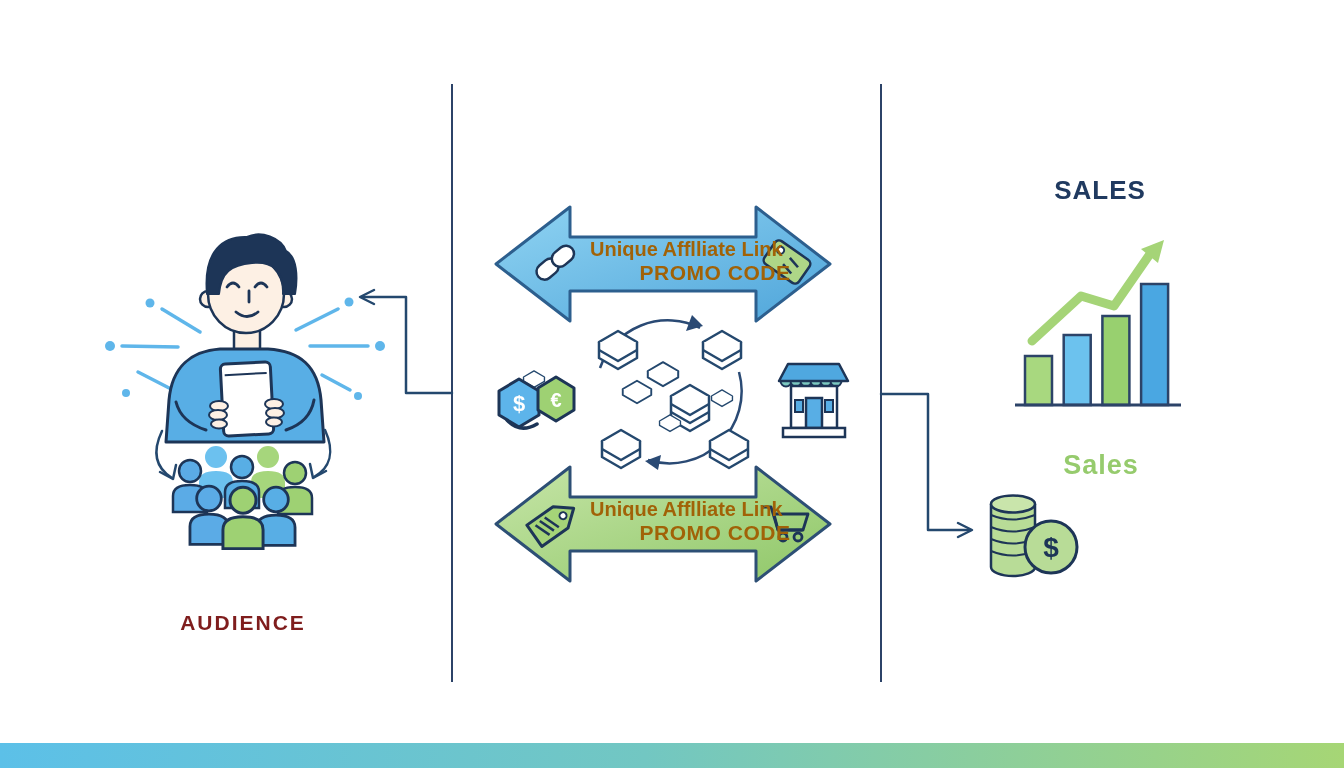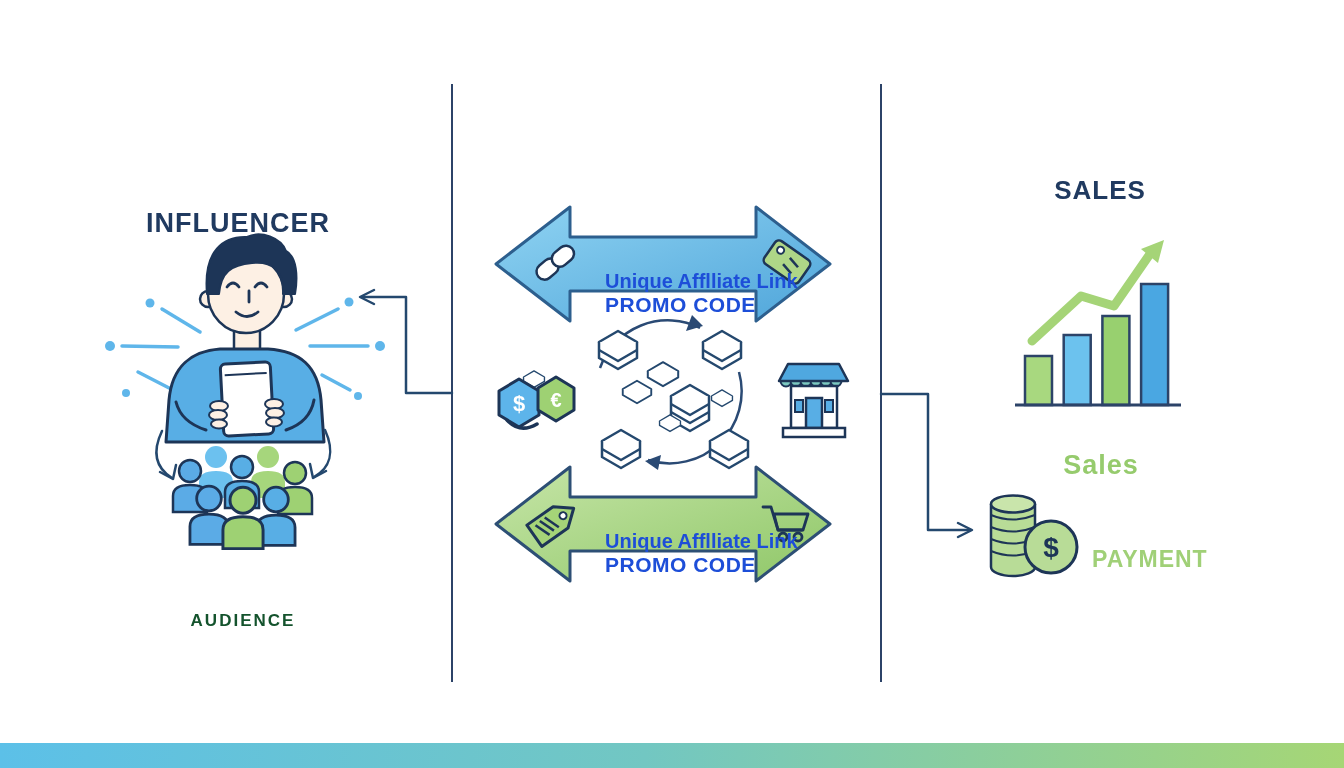--- a/index.html
+++ b/index.html
@@ -5,32 +5,32 @@
   html,body{margin:0;padding:0;background:#e8e8e8;}
   .canvas{
     position:relative;width:1344px;height:768px;background:#ffffff;
     overflow:hidden;font-family:"Liberation Sans",sans-serif;
   }
   .canvas svg{position:absolute;left:0;top:0;}
   .label{position:absolute;font-weight:700;margin-top:33px;}
   .influencer-title{left:107px;top:175px;width:262px;text-align:center;
     font-size:27px;color:#203a60;letter-spacing:1px;}
   .audience-label{left:137px;top:578px;width:212px;text-align:center;
-    font-size:17px;color:#14532d;letter-spacing:2px;}
+    font-size:21px;color:#7f1d1d;letter-spacing:2px;}
   .sales-title{left:985px;top:141px;width:230px;text-align:center;
     font-size:26px;color:#203a60;letter-spacing:1px;line-height:32px;}
   .sales-label{left:1008px;top:417px;width:186px;text-align:center;
     font-size:27px;color:#96cb6d;letter-spacing:1px;}
   .commission{left:1092px;top:511px;font-size:23px;letter-spacing:1px;line-height:31px;}
   .commission .l1{color:#2b4a6f;}
   .commission .l2{color:#a0d077;}
-  .arrow-text{position:absolute;left:605px;width:250px;color:#1d4ed8;
-    font-weight:700;line-height:23px;margin-top:32px;}
+  .arrow-text{position:absolute;left:590px;width:250px;color:#a16207;
+    font-weight:700;line-height:23px;}
   .arrow-text .l1{font-size:20px;}
-  .arrow-text .l2{font-size:21px;letter-spacing:0.5px;}
+  .arrow-text .l2{font-size:21px;letter-spacing:0.5px;text-align:center;}
   .affiliate-text{top:238px;}
   .referral-text{top:498px;}
   .footer-bar{position:absolute;left:0;top:743px;width:1344px;height:25px;
     background:linear-gradient(90deg,#5cc0e8 0%,#72c7c2 48%,#a6d675 100%);}
 </style>
 </head>
 <body>
 
 <div class="canvas">
 
@@ -245,35 +245,33 @@
         <path d="M991 515 Q1013 524 1035 515"></path>
         <path d="M991 527 Q1013 536 1035 527"></path>
         <path d="M991 539 Q1013 548 1035 539"></path>
         <path d="M991 551 Q1013 560 1035 551"></path>
       </g>
       <circle cx="1051" cy="547" r="26" fill="#b8dc97" stroke="#1d3557" stroke-width="3"></circle>
       <text x="1051" y="557" text-anchor="middle" font-family="Liberation Sans, sans-serif" font-size="28" font-weight="700" fill="#1d3557">$</text>
     </g>
   </svg>
 
-  <div class="label influencer-title">INFLUENCER</div>
   <div class="label audience-label">AUDIENCE</div>
 
   <div class="arrow-text affiliate-text">
     <div class="l1">Unique Afflliate Link</div>
     <div class="l2">PROMO CODE</div>
   </div>
   <div class="arrow-text referral-text">
     <div class="l1">Unique Afflliate Link</div>
     <div class="l2">PROMO CODE</div>
   </div>
 
   <div class="label sales-title">
     <div>SALES</div>
   </div>
   <div class="label sales-label">Sales</div>
 
   <div class="label commission">
-    <div class="l2">PAYMENT</div>
   </div>
 
   <div class="footer-bar"></div>
 </div>
 
 </body></html>

